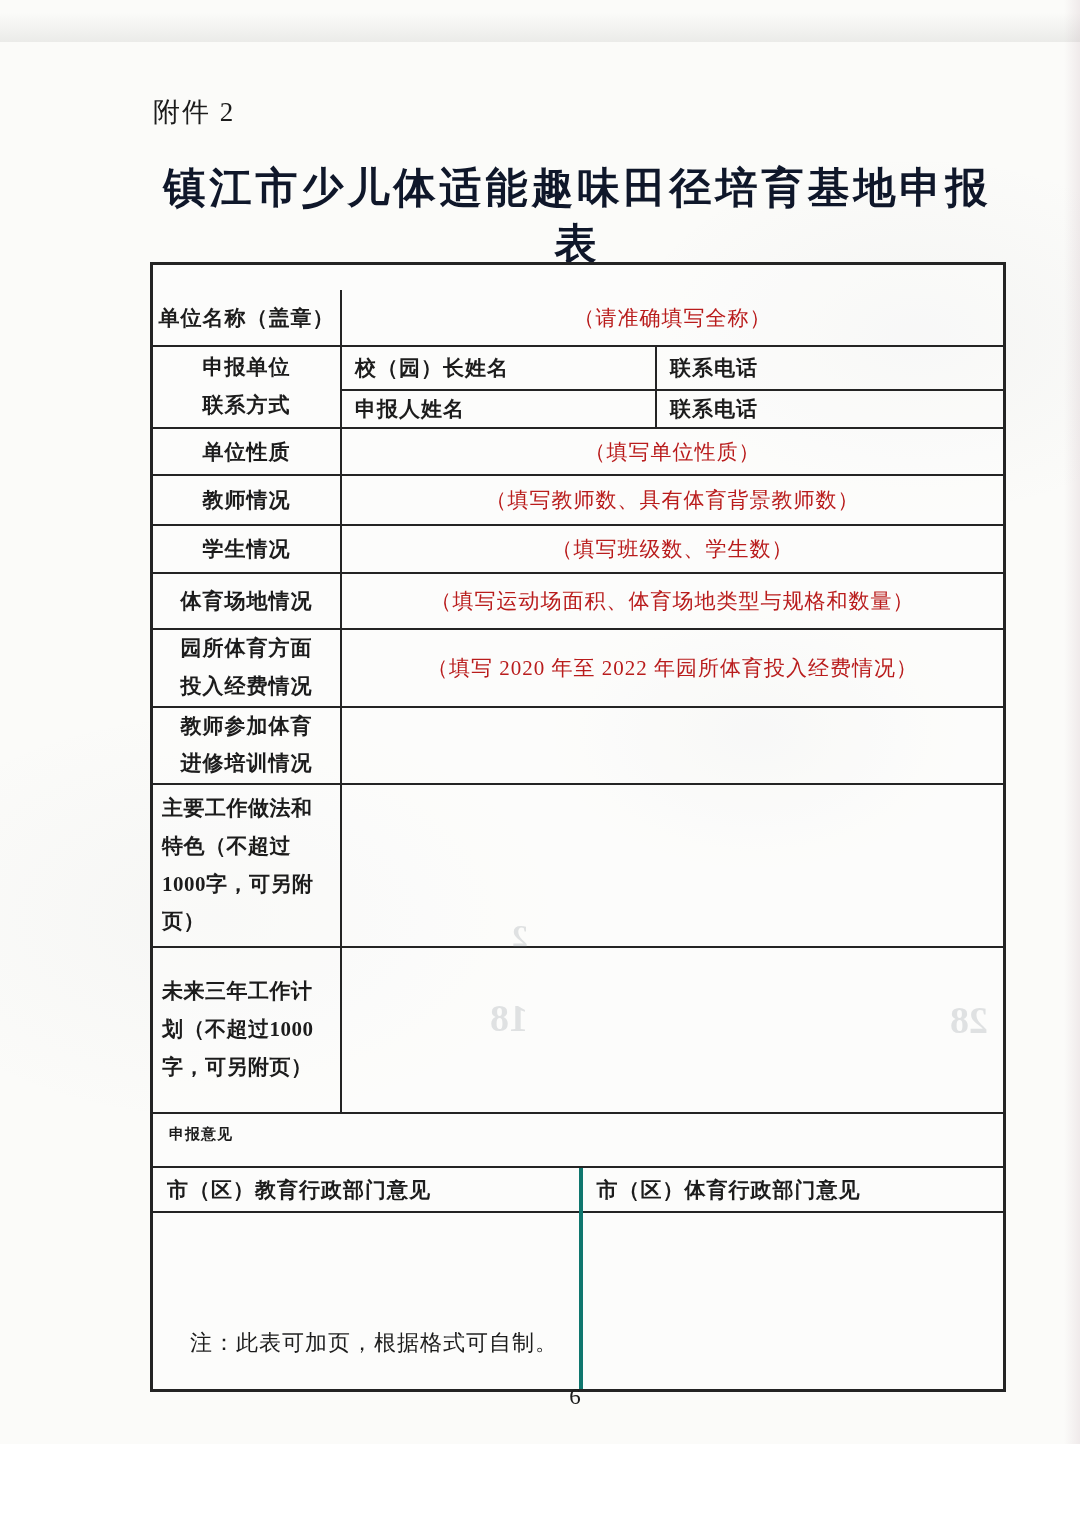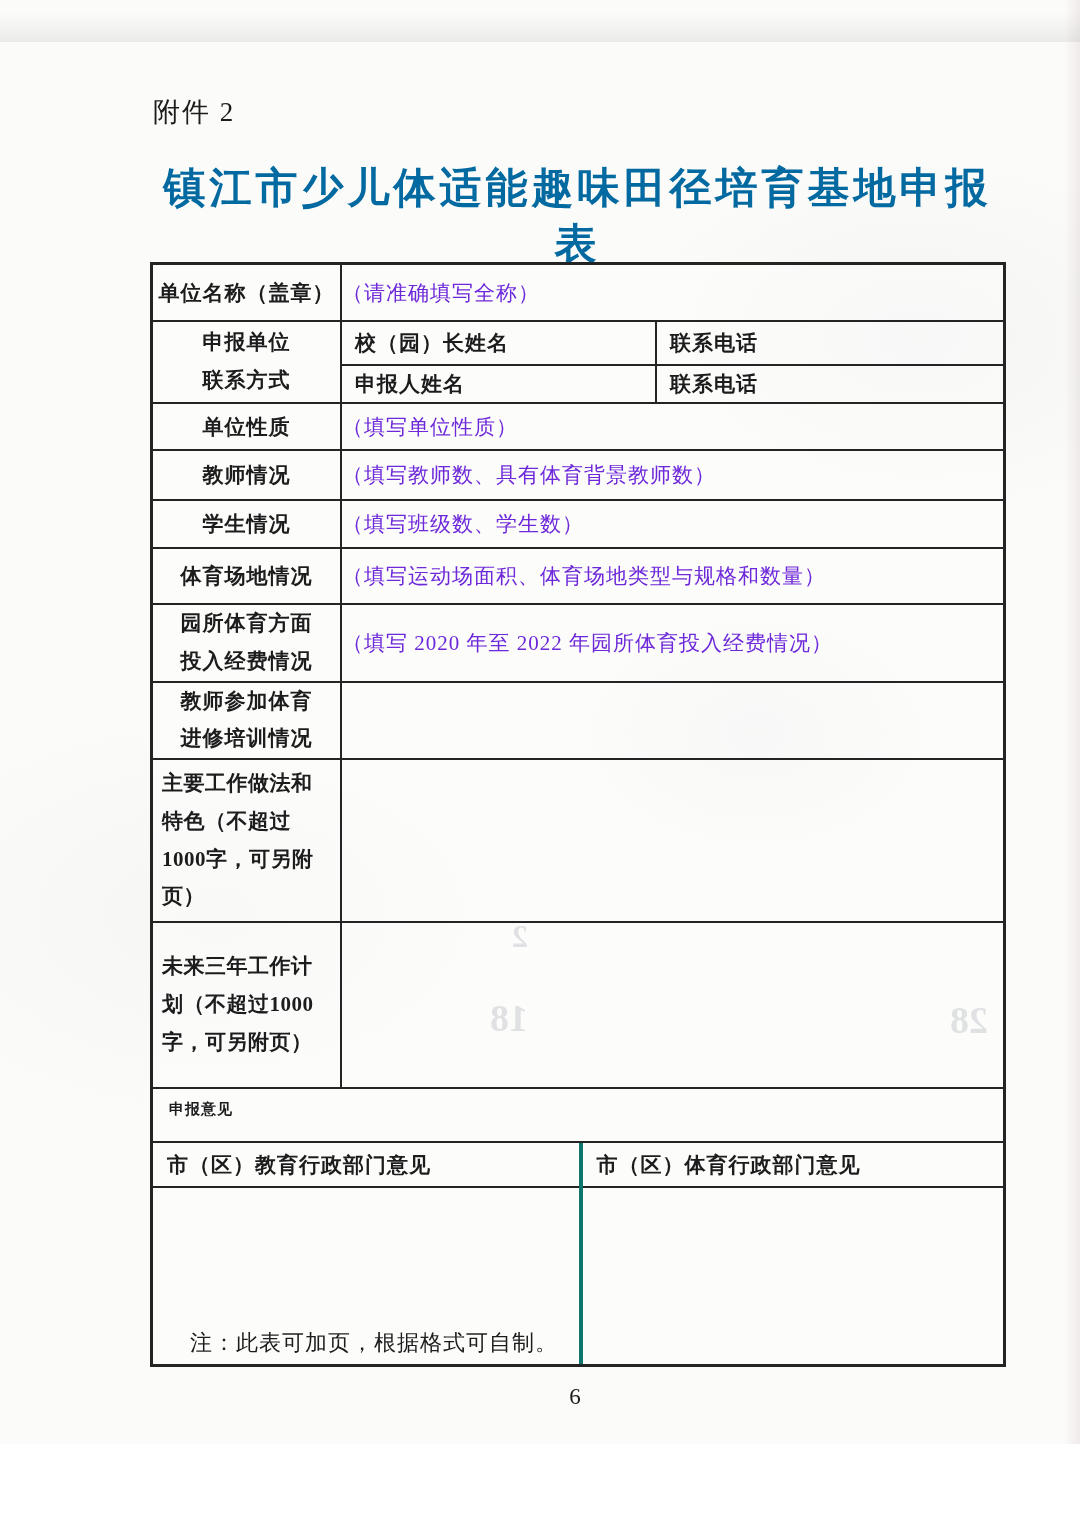--- a/index.html
+++ b/index.html
@@ -27,43 +27,44 @@
     background:linear-gradient(to bottom, transparent 30%, rgba(150,152,148,0.16));
     pointer-events:none;
   }
   .attachment{
     position:absolute;left:153px;top:94px;
     font-size:27px;letter-spacing:2px;
   }
   .doc-title{
     position:absolute;left:150px;top:160px;width:855px;
     text-align:center;font-size:42px;font-weight:900;letter-spacing:4px;
-    color:#0369a1;
+    color:#0f172a;
   }
   
   .table-wrap{
     position:absolute;left:150px;top:262px;width:850px;
     border:3px solid #242424;
     background:rgba(255,255,255,0.35);
   }
   table.form-table{
     width:100%;border-collapse:collapse;border-style:hidden;
     table-layout:fixed;
+    margin-top:25px;
   }
   .form-table td{
     border:2px solid #242424;
     font-size:21px;
     vertical-align:middle;
     padding:0;
     overflow:hidden;
   }
   .lbl{ text-align:center;font-weight:600;letter-spacing:1px;}
   .pre{ white-space:pre-line;line-height:1.8;}
   .lbl-left{ text-align:left;padding-left:9px !important;letter-spacing:0.5px;}
-  .ph{ letter-spacing:1px;color:#6d28d9;}
+  .ph{ text-align:center;letter-spacing:1px;color:#b91c1c;}
   .sub{ text-align:left;padding-left:13px !important;font-weight:700;letter-spacing:1px;}
   
   .op-header{
     border-top:2px solid #242424;
     height:40px;display:flex;align-items:center;
     padding-left:16px;font-size:15px;font-weight:600;letter-spacing:1px;
   }
   .op-cols{
     border-top:2px solid #242424;
     display:flex;

